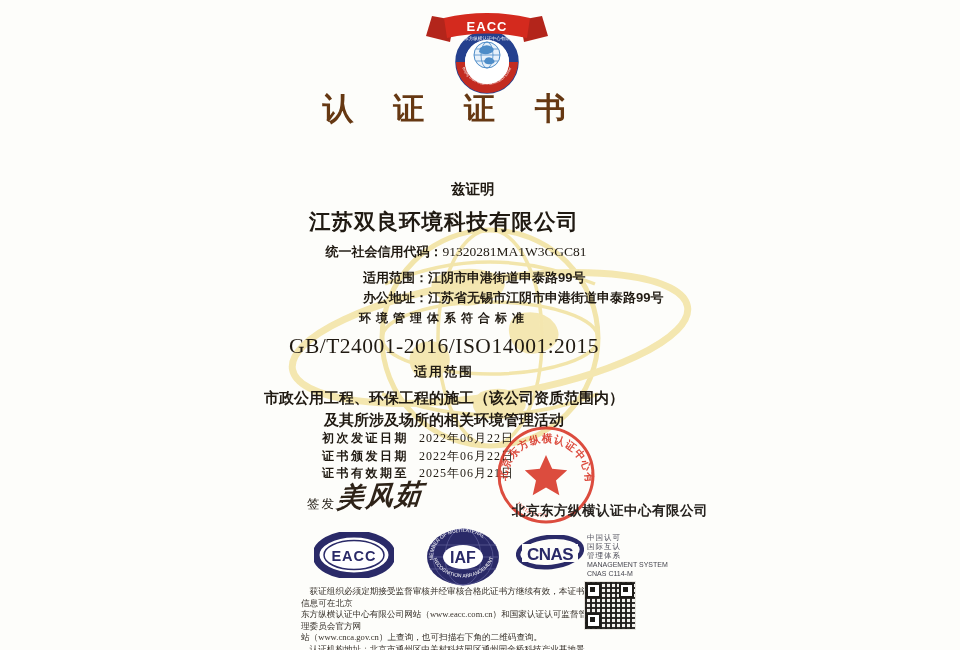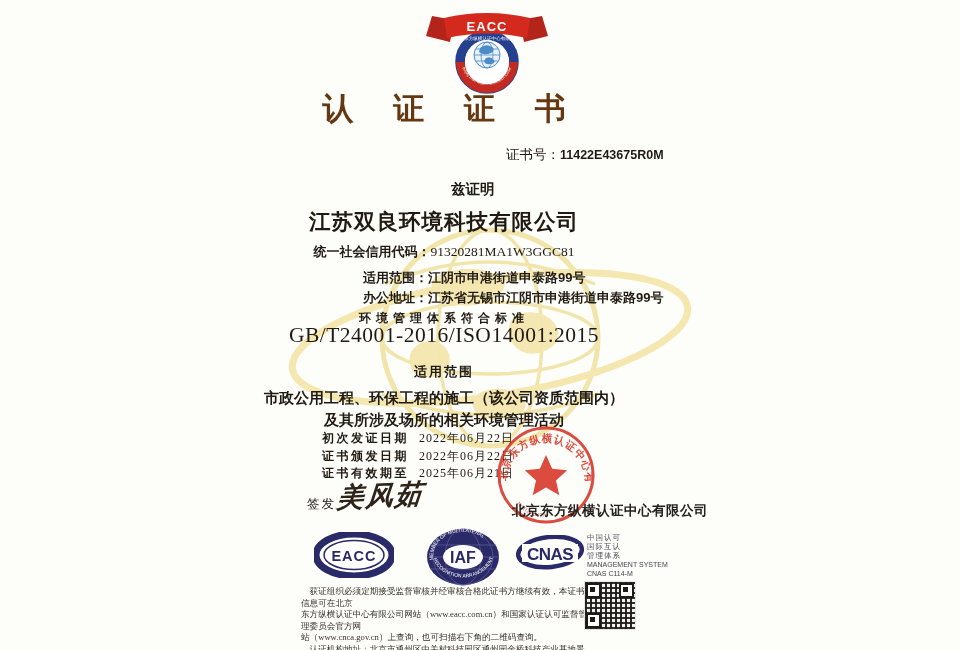--- a/index.html
+++ b/index.html
@@ -15,26 +15,26 @@
   
   .watermark{left:285px;top:222px;opacity:.75;z-index:0;}
   .layer{z-index:2;}
 
   
   .cert-title{top:88px;font-size:31px;font-weight:bold;color:#663812;letter-spacing:16px;text-indent:16px;}
   .cert-no{left:506px;top:146px;font-size:13.5px;}
   .cert-no b{font-family:"Liberation Sans",sans-serif;font-size:12.5px;font-weight:bold;}
   .intro{left:451px;top:180px;font-size:14.5px;font-weight:bold;font-family:"Liberation Sans",sans-serif;}
   .company{top:207px;font-size:21.5px;font-weight:bold;font-family:"Liberation Sans",sans-serif;letter-spacing:1px;}
-  .credit{top:243px;font-size:13px;}
+  .credit{top:243px;font-size:13px;padding-left:12px;}
   .credit .lab{font-weight:bold;font-family:"Liberation Sans",sans-serif;}
   .credit .val{font-size:13.5px;}
   .addr{left:363px;top:268px;font-size:13px;font-weight:bold;font-family:"Liberation Sans",sans-serif;line-height:20px;}
   .sys{top:310px;font-size:12px;font-weight:bold;letter-spacing:5px;}
-  .standard{top:323px;font-size:21.5px;letter-spacing:.5px;}
+  .standard{top:334px;font-size:21.5px;letter-spacing:.5px;}
   .scope-lab{top:363px;font-size:13px;font-weight:bold;letter-spacing:2px;}
   .scope{top:387px;font-size:15px;font-weight:bold;font-family:"Liberation Sans",sans-serif;line-height:22px;}
 
   .dates{left:322px;top:430px;font-size:12px;line-height:17.5px;}
   .dates .lab{letter-spacing:2.5px;font-weight:bold;margin-right:10px;}
   .dates .val{letter-spacing:1px;}
 
   .sign-lab{left:307px;top:496px;font-size:12.5px;letter-spacing:2px;text-align:right;}
   .signature{left:337px;top:478px;font-size:27px;font-weight:bold;font-style:italic;
     color:#2e2318;transform:rotate(-3deg) skewX(-8deg);letter-spacing:2px;}
@@ -106,23 +106,20 @@
     <g>
       <polygon points="8,8 30,12 26,34 2,28" fill="#b3251b"></polygon>
       <polygon points="118,8 96,12 100,34 124,28" fill="#b3251b"></polygon>
       <path d="M20 10 Q63 0 106 10 L103 30 Q63 21 23 30 Z" fill="#d42a1e"></path>
       <text x="63" y="22.5" text-anchor="middle" font-family="Liberation Sans,sans-serif" font-size="13" font-weight="bold" fill="#ffffff" letter-spacing="1">EACC</text>
     </g>
   </svg>
 
   <div class="abs center layer cert-title">认 证 证 书</div>
 
-  <div class="abs layer cert-no">
-    <span>证书号：</span><b>11422E43675R0M</b>
-  </div>
 
   <div class="abs layer intro">兹证明</div>
 
   <div class="abs center layer company">江苏双良环境科技有限公司</div>
 
   <div class="abs center layer credit">
     <span class="lab">统一社会信用代码：</span><span class="val">91320281MA1W3GGC81</span>
   </div>
 
   <div class="abs layer addr">

